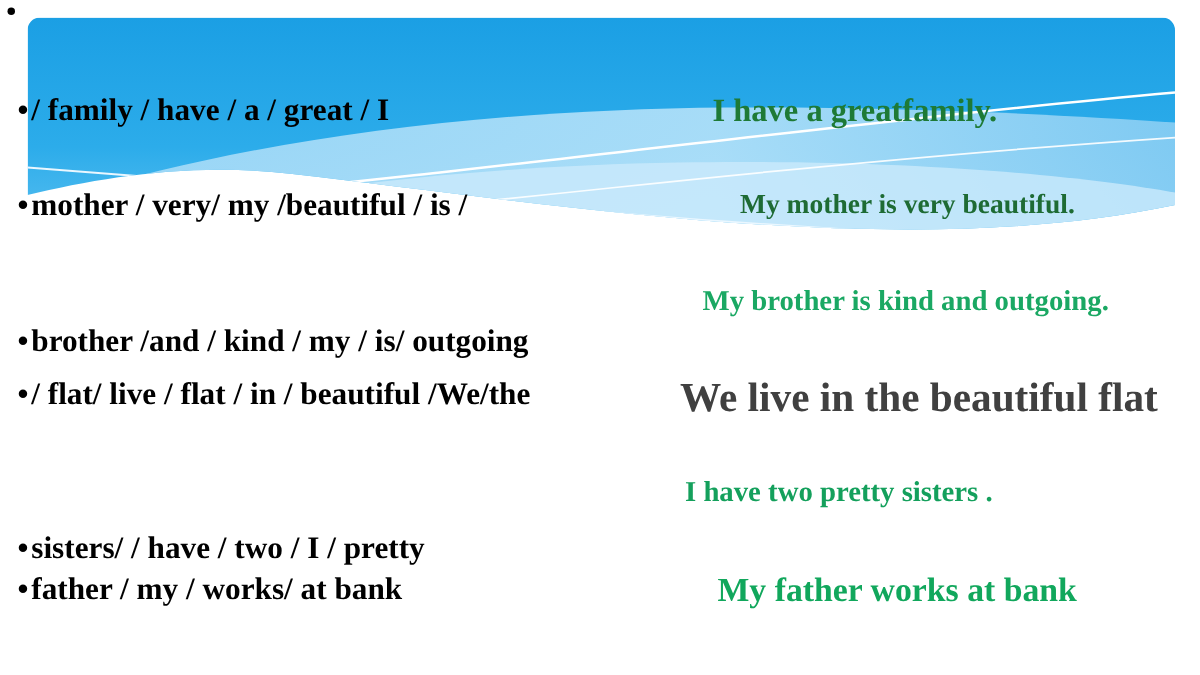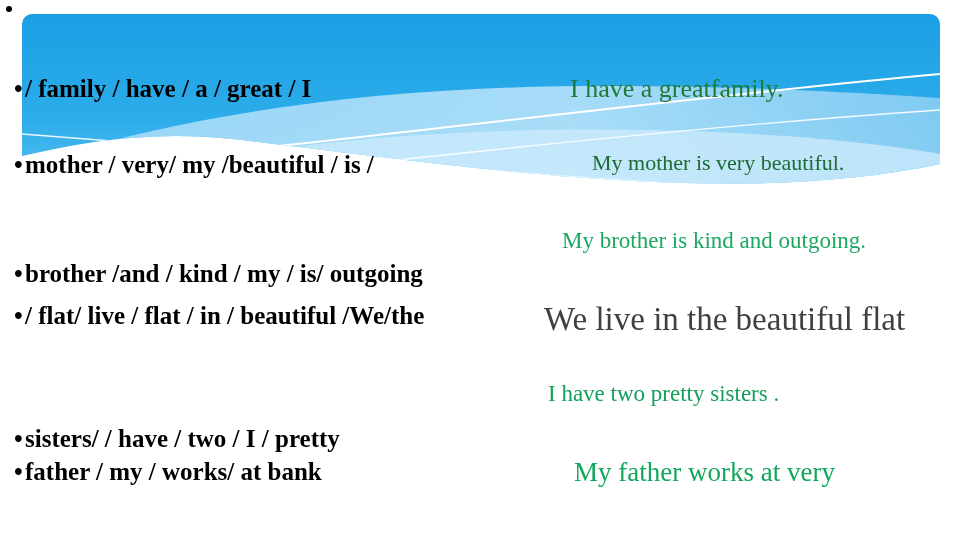--- a/index.html
+++ b/index.html
@@ -79,21 +79,21 @@
   .scrambled .bullet {
     display: inline-block;
     width: 11px;
     color: #000000;
     font-size: 25px;
     vertical-align: baseline;
   }
   .answer {
     position: absolute;
     white-space: nowrap;
-    font-weight: normal;
+    font-weight: bold;
     line-height: 1;
   }
 
   
   #row-1 { top: 76px; }
   #row-2 { top: 152px; }
   #row-3 { top: 229px; }
   #row-4 { top: 303px; }
   #row-5 { top: 382px; }
   #row-6 { top: 459px; }
@@ -172,16 +172,16 @@
     <div class="scrambled" style="font-size: 25px; margin-top: 44px;">
       <span class="bullet">•</span><span>sisters/ / have / two / I / pretty</span>
     </div>
     <div class="answer" style="color: rgb(20, 160, 92); font-size: 23px; left: 548px;">I have two pretty sisters .</div>
   </div>
 
   <div class="row" id="row-6">
     <div class="scrambled" style="font-size: 25px;">
       <span class="bullet">•</span><span>father / my / works/ at bank</span>
     </div>
-    <div class="answer" style="color: rgb(17, 167, 92); font-size: 27px; left: 574px;">My father works at very</div>
+    <div class="answer" style="color: rgb(17, 167, 92); font-size: 27px; left: 574px;">My father works at bank</div>
   </div>
 
 </div>
 
 </body></html>

